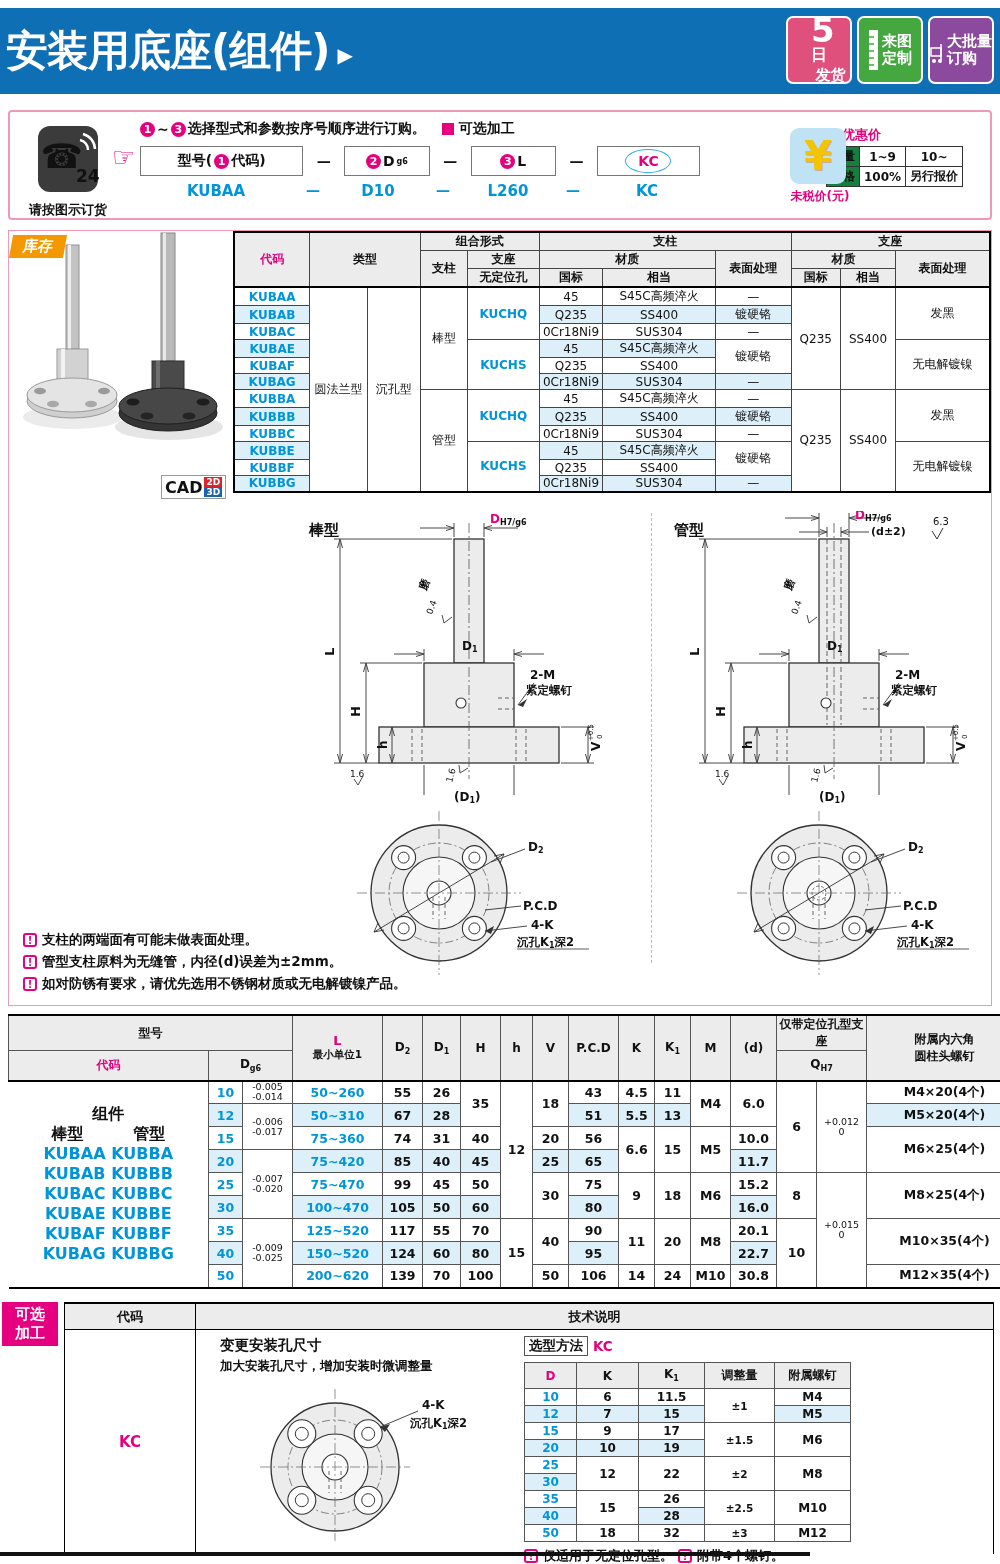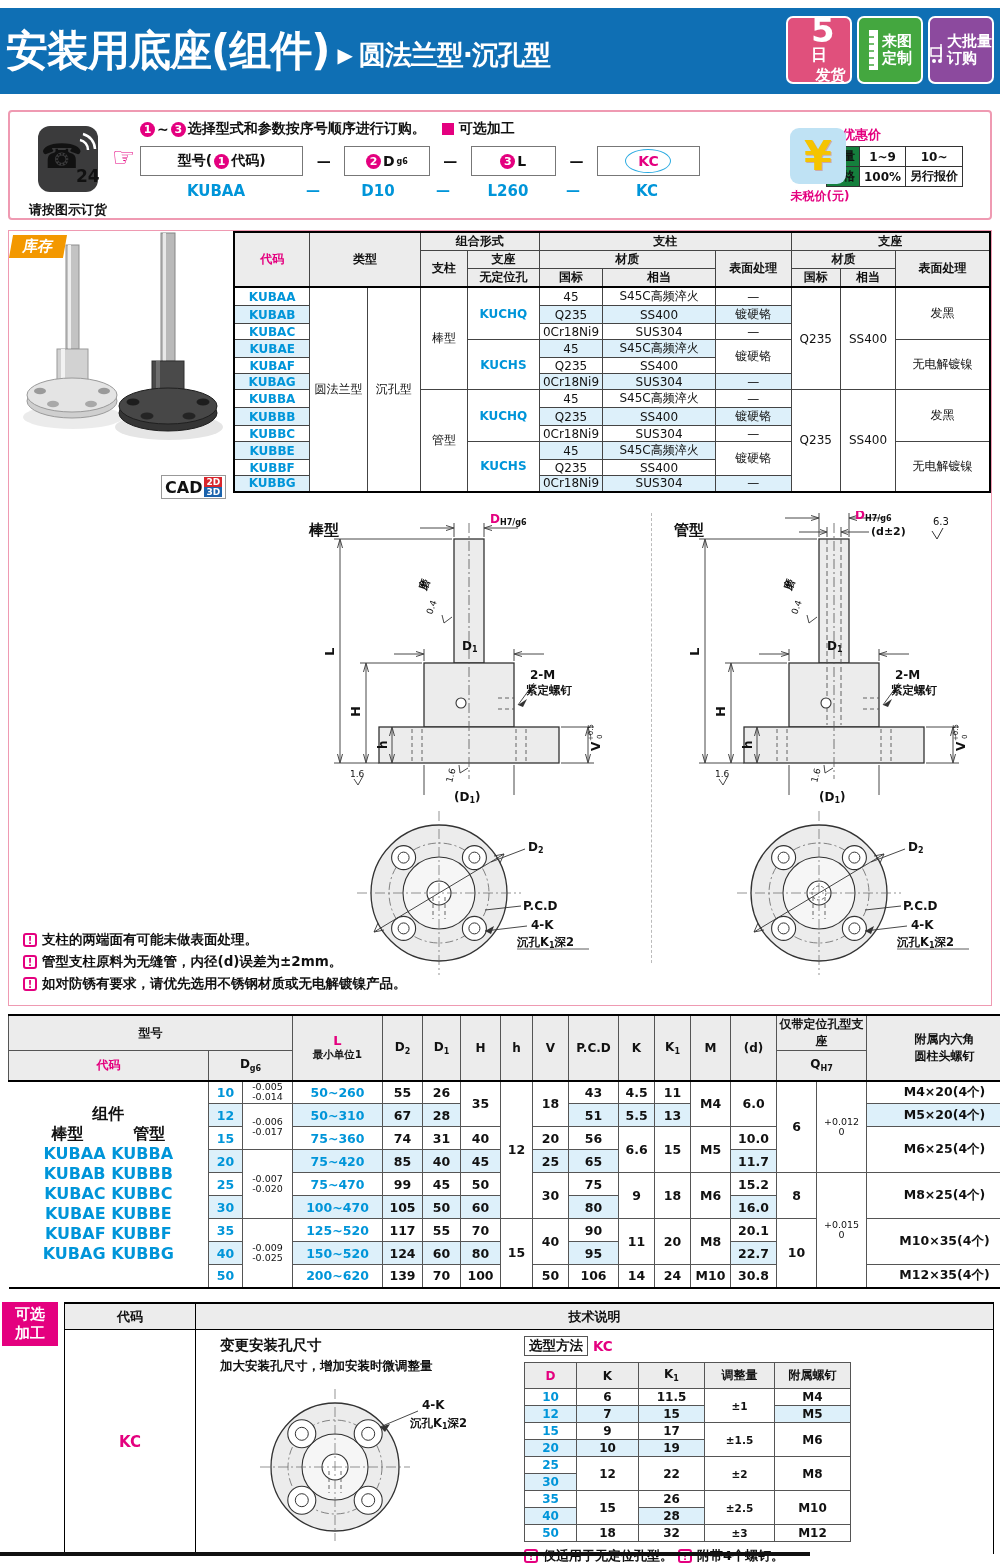--- a/index.html
+++ b/index.html
@@ -146,21 +146,20 @@
   table.kct td.adj { font-weight:bold; font-size:10.5px; }
   .kc-notes { display:flex; align-items:center; gap:5px; margin-top:5px; font-weight:bold; font-size:13px; }
   .botrule { position:absolute; left:0; top:1552px; width:810px; height:3.5px; background:#111; }
 </style>
 </head>
 <body>
 
 <div class="hdr">
   <span class="hdr-title">安装用底座(组件)</span>
   <span class="hdr-arrow">▶</span>
-  <span class="hdr-sub">圆法兰型·沉孔型</span>
   <div class="badges">
     <div class="badge pink">
       <div><span class="b-big">5</span><span class="b-mid">日</span></div>
       <div class="b-sm">发货</div>
     </div>
     <div class="badge green">
       <svg width="11" height="42" viewBox="0 0 11 42">
         <rect x="1" y="1" width="9" height="40" fill="#fff"></rect>
         <line x1="1" y1="8" x2="6" y2="8" stroke="#44a73f" stroke-width="1.5"></line>
         <line x1="1" y1="15" x2="6" y2="15" stroke="#44a73f" stroke-width="1.5"></line>

